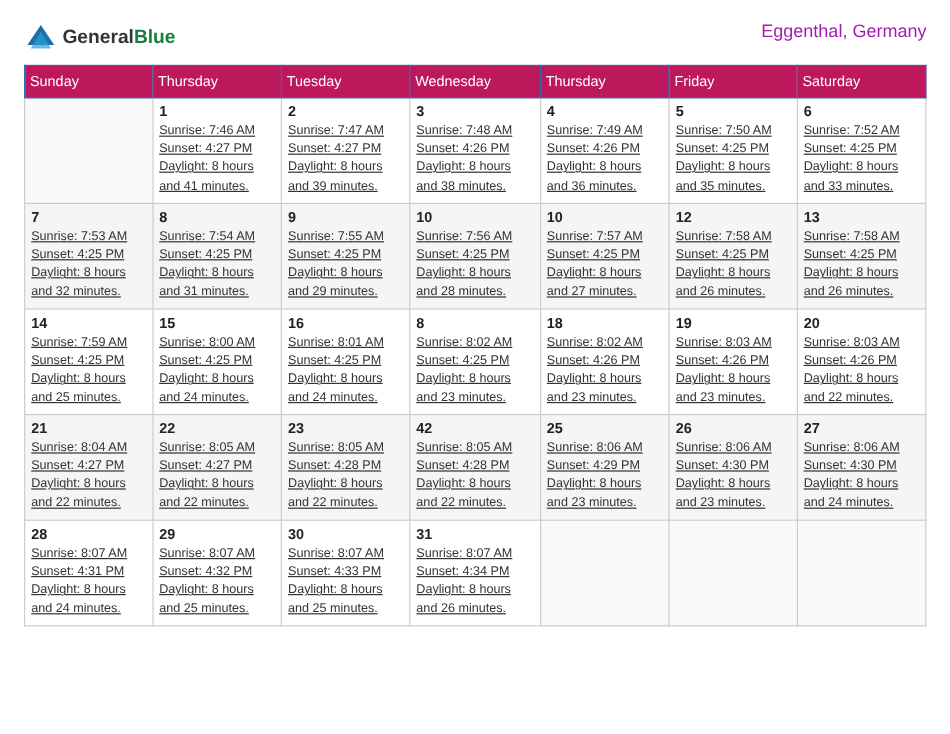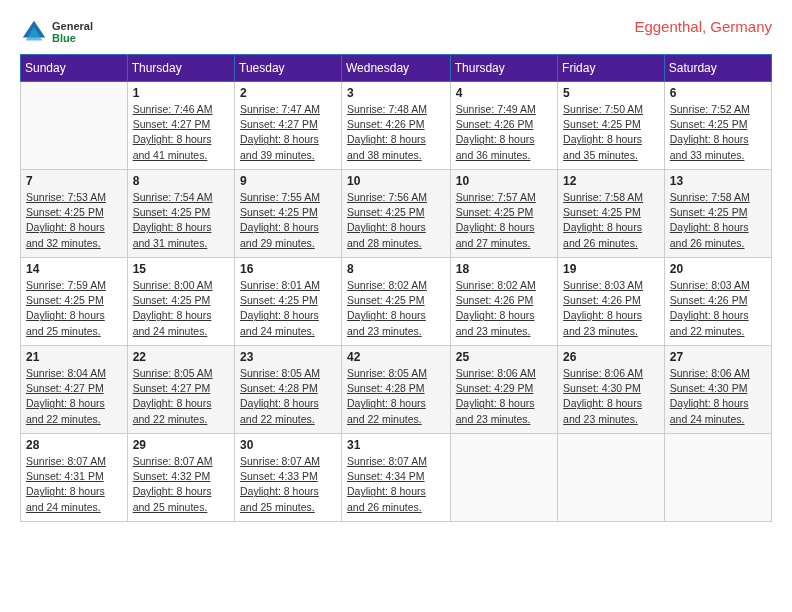--- a/index.html
+++ b/index.html
@@ -21,22 +21,21 @@
       justify-content: space-between;
       align-items: flex-start;
       margin-bottom: 8px;
     }
     .logo {
       display: flex;
       align-items: center;
     }
     .logo-text {
       display: flex;
-      flex-direction: column;
-      font-size: 11px;
+      font-size: 16px;
       font-weight: bold;
       line-height: 1.1;
     }
     .logo-text span:first-child { color: #333; }
     .logo-text span:last-child { color: #15803d; }
     .logo-icon {
       width: 28px;
       height: 28px;
       margin-right: 4px;
     }
@@ -44,29 +43,29 @@
       text-align: right;
     }
     .title-block h1 {
       font-size: 30px;
       font-weight: bold;
       color: #222;
     }
     .title-block h2 {
       font-size: 15px;
       font-weight: normal;
-      color: #ef4444;
+      color: #a21caf;
     }
     .calendar {
       width: 100%;
       border-collapse: collapse;
       font-size: 11px;
     }
     .calendar thead tr th {
-      background: #4c1d95;
+      background: #be185d;
       color: #fff;
       padding: 6px 4px;
       text-align: left;
       font-size: 12px;
       font-weight: normal;
       border: 1px solid #2a6db5;
     }
     .calendar tbody tr td {
       border: 1px solid #ccc;
       vertical-align: top;

